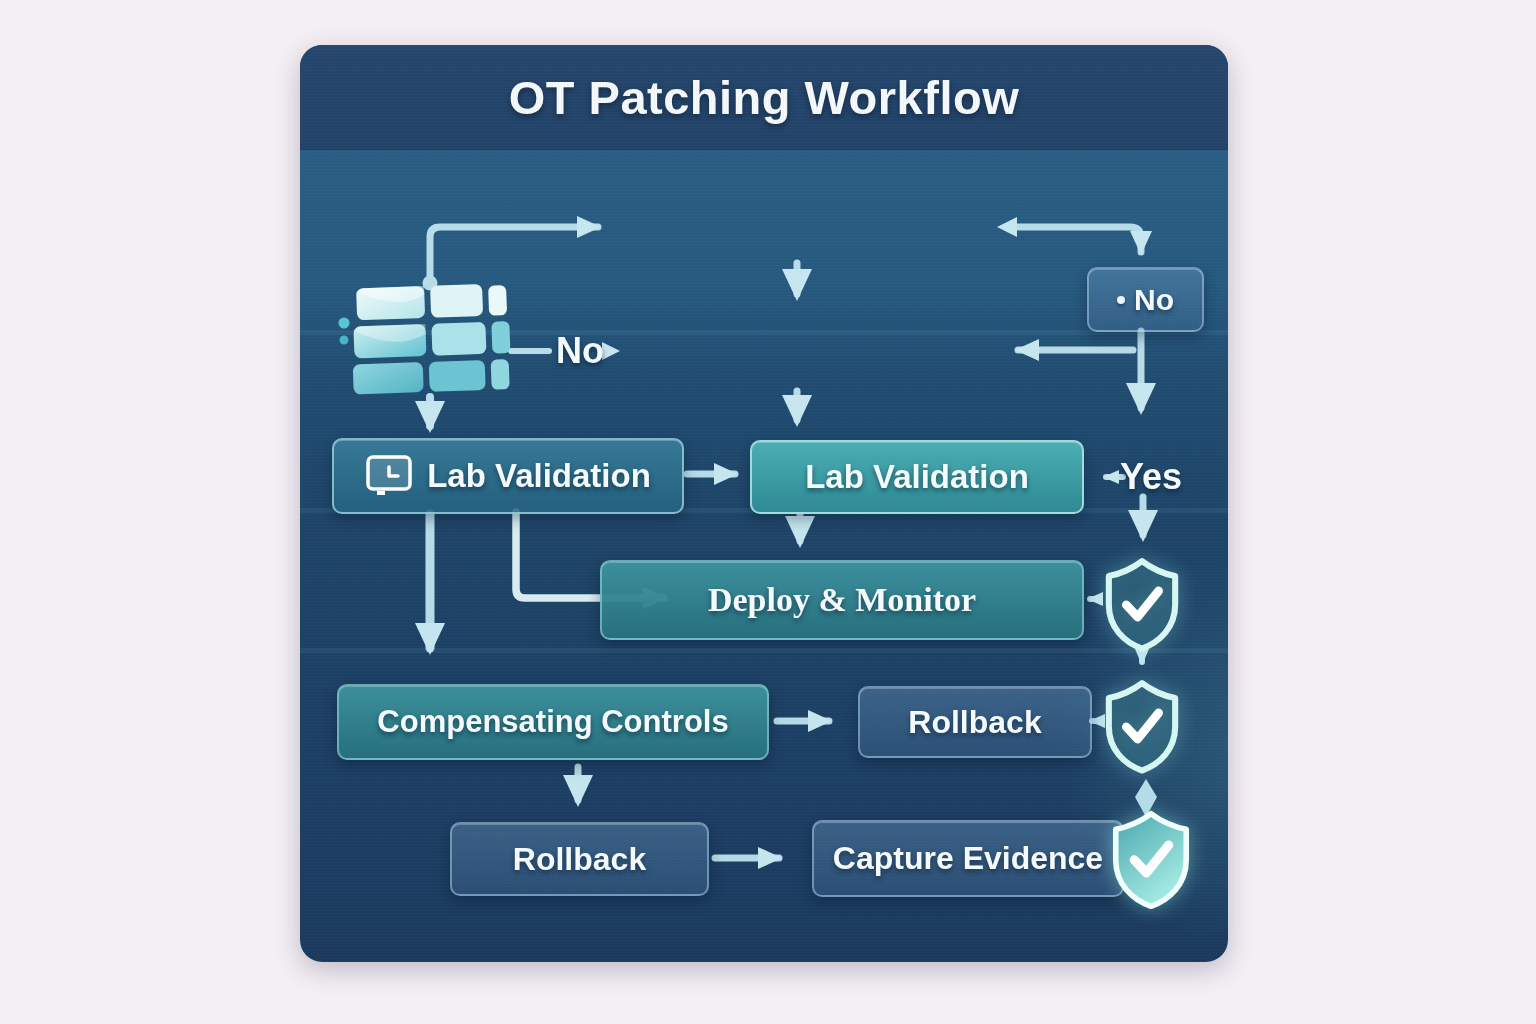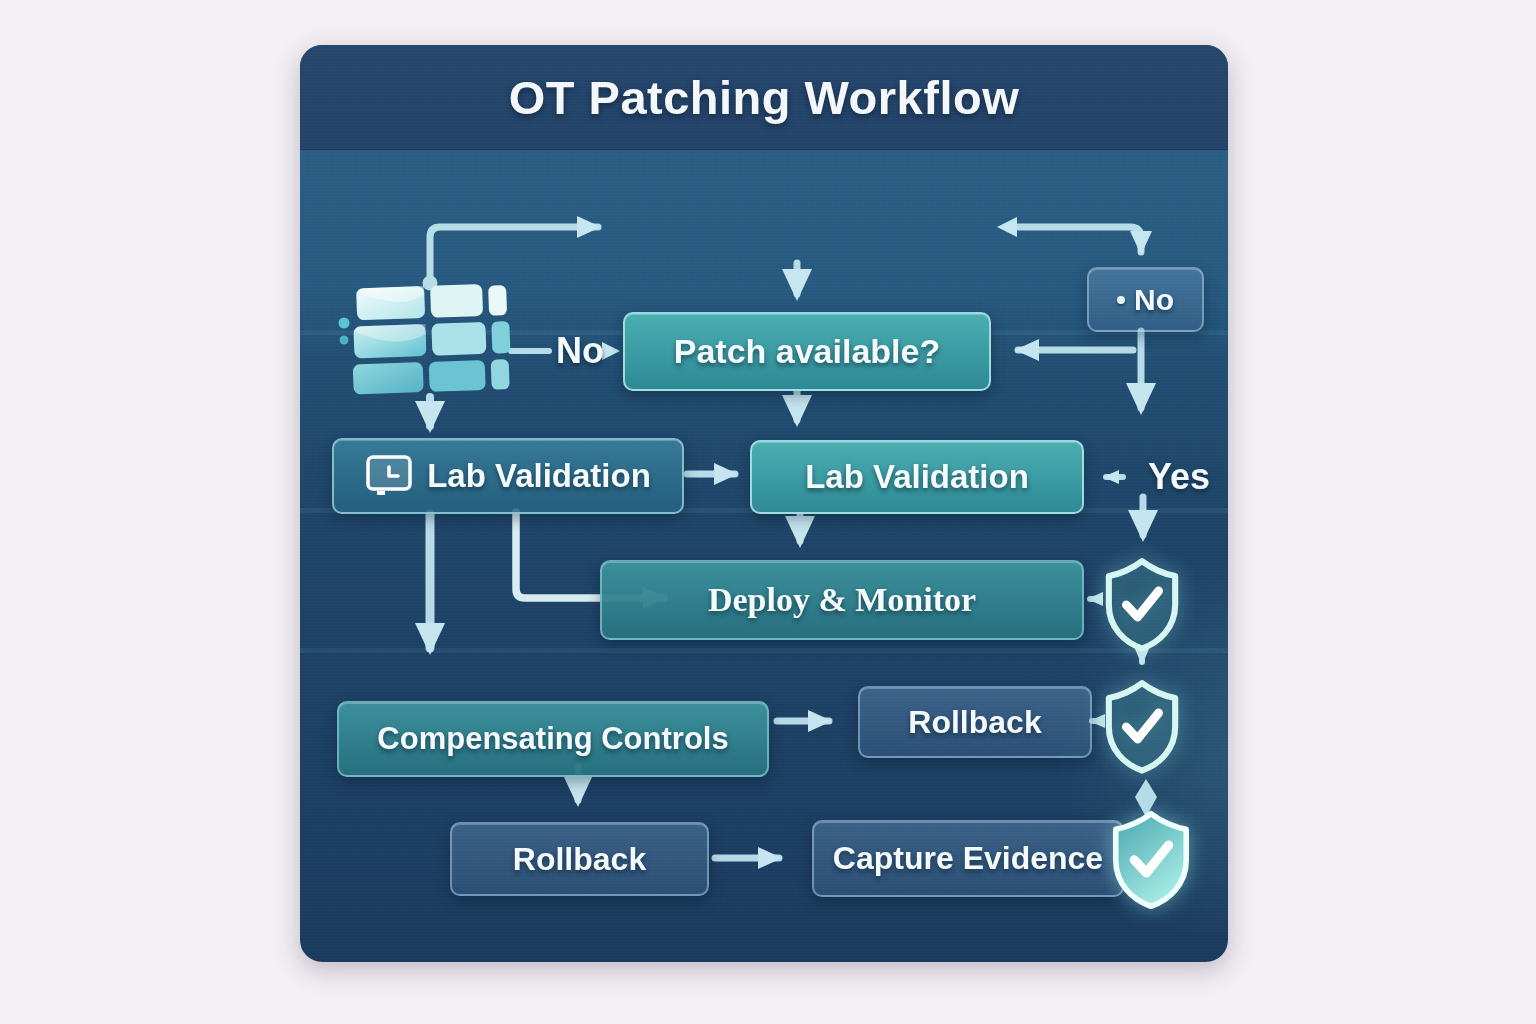--- a/index.html
+++ b/index.html
@@ -49,32 +49,32 @@
   }
   .teal{background:linear-gradient(180deg,#4aaeb2,#2e8a95);border:2px solid rgba(168,226,228,0.9);}
   .teal-muted{background:linear-gradient(180deg, rgba(62,148,158,0.95), rgba(40,114,128,0.95));border:2px solid rgba(150,212,218,0.6);}
   .lab-left-style{background:linear-gradient(180deg, rgba(58,130,158,0.85), rgba(38,100,130,0.85));border:2px solid rgba(160,215,225,0.75);}
   .blueglass{background:linear-gradient(180deg, rgba(125,170,210,0.32), rgba(80,120,165,0.30));border:2px solid rgba(175,210,235,0.5);}
   .n-newvuln{left:623px;top:190px;width:364px;height:72px;}
   .n-patch{left:623px;top:312px;width:364px;height:75px;}
   .n-lableft{left:332px;top:438px;width:348px;height:72px;font-size:33px;}
   .n-labright{left:750px;top:440px;width:330px;height:70px;font-size:33px;}
   .n-deploy{left:600px;top:560px;width:480px;height:76px;font-family:Liberation Serif, serif;}
-  .n-comp{left:337px;top:701px;width:428px;height:72px;font-size:31px;}
+  .n-comp{left:337px;top:684px;width:428px;height:72px;font-size:31px;}
   .n-rollmid{left:858px;top:686px;width:230px;height:68px;font-size:32px;}
   .n-rollbot{left:450px;top:822px;width:255px;height:70px;font-size:32px;}
   .n-capture{left:812px;top:820px;width:308px;height:73px;font-size:32px;}
   .n-nobadge{left:1087px;top:267px;width:113px;height:61px;font-size:30px;gap:9px;}
   .badge-dot{width:8px;height:8px;border-radius:50%;background:#eaf5f9;display:inline-block;box-shadow:0 2px 3px rgba(8,30,45,0.5);}
   .float-label{
     position:absolute;color:#f4fafb;font-weight:700;font-size:36px;white-space:nowrap;
     text-shadow:0 3px 5px rgba(8,30,45,0.6);
   }
   .l-no{left:548px;top:330px;width:64px;text-align:center;}
-  .l-yes{left:1114px;top:456px;width:74px;text-align:center;margin-left:28px;}
+  .l-yes{left:1114px;top:456px;width:74px;text-align:center;}
   svg.overlay{position:absolute;inset:0;pointer-events:none;}
   .shield{position:absolute;filter:drop-shadow(0 0 10px rgba(150,235,230,0.45));}
   .icon-wrap{position:absolute;}
 </style>
 </head>
 <body>
 
 <div class="stage">
   <div class="card">
     <div class="glow-right"></div>
@@ -155,23 +155,20 @@
         <rect x="154" y="78" width="18" height="30" rx="6" fill="#8fd6de"></rect>
         <path d="M22,6 Q70,26 90,10 L90,2 L29,2 Z" fill="rgba(255,255,255,0.45)"></path>
         <path d="M18,44 Q60,66 90,50 L90,40 L25,40 Z" fill="rgba(255,255,255,0.35)"></path>
       </g>
       <circle cx="8" cy="39" r="5.5" fill="#58c4d4"></circle>
       <circle cx="8" cy="56" r="4.5" fill="#4ab4c6"></circle>
     </svg>
   </div>
 
 
-  <div class="node teal n-patch">
-    <span>Patch available?</span>
-  </div>
 
   <div class="node blueglass n-nobadge">
     <span class="badge-dot"></span>
     <span>No</span>
   </div>
 
   <div class="float-label l-no">No</div>
   <div class="float-label l-yes">Yes</div>
 
   <div class="node lab-left-style n-lableft">

